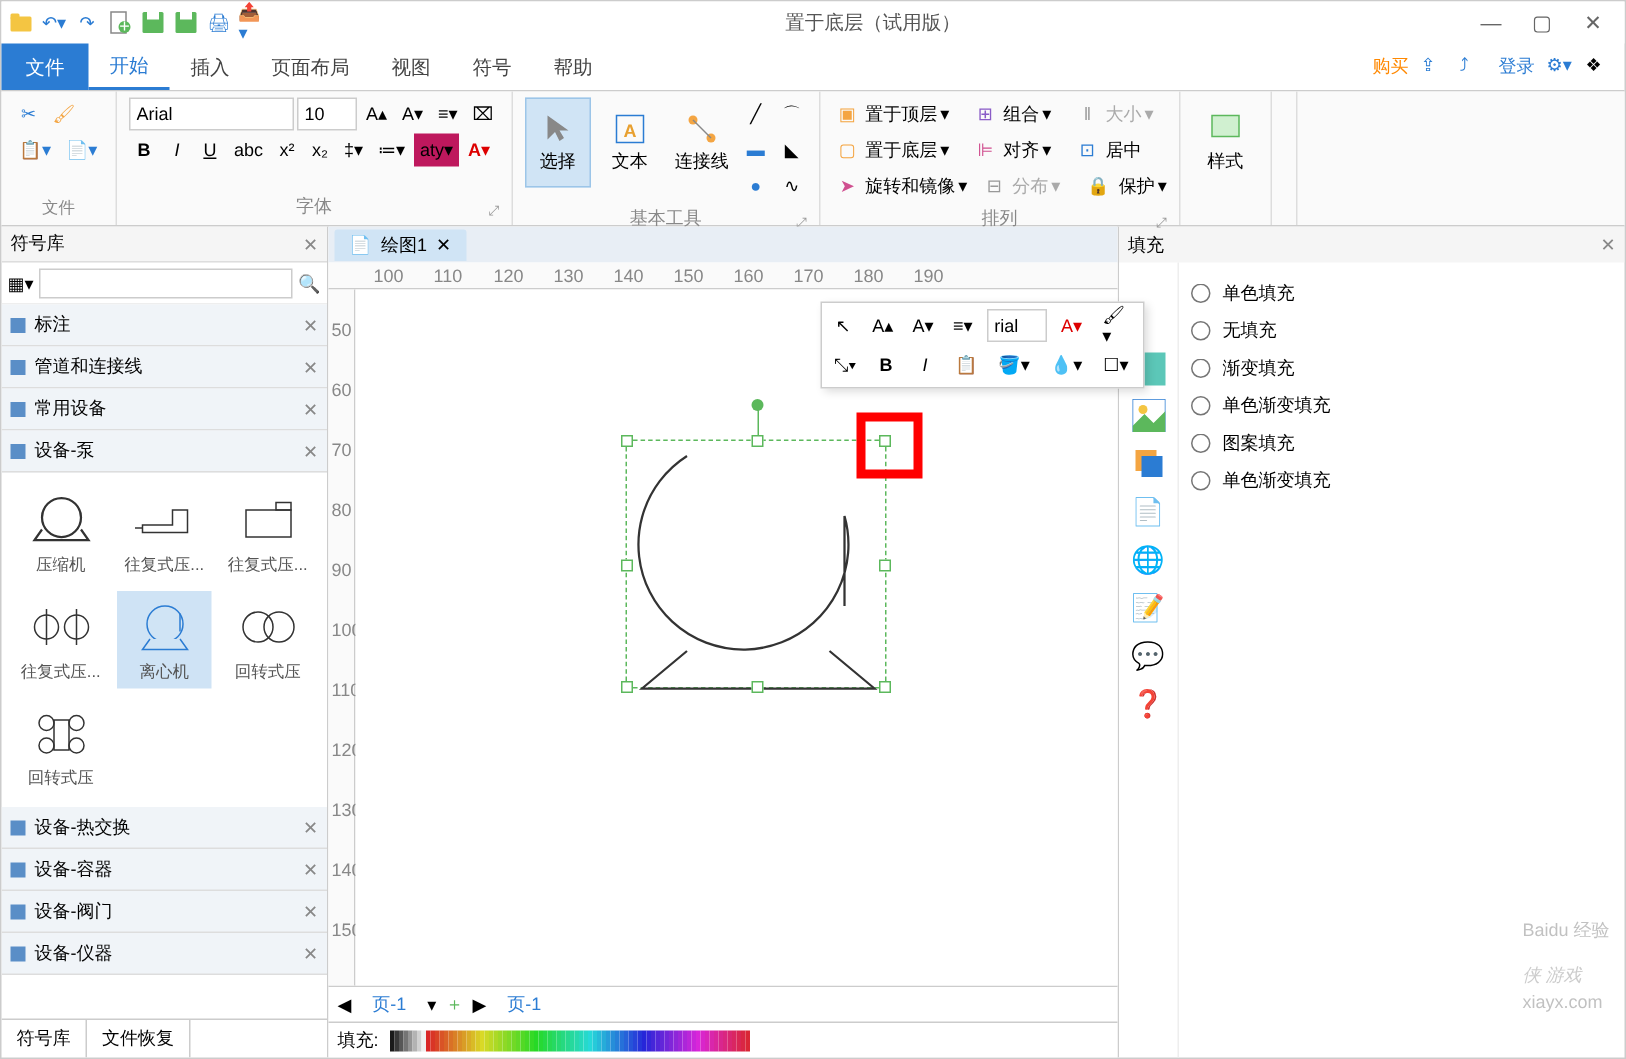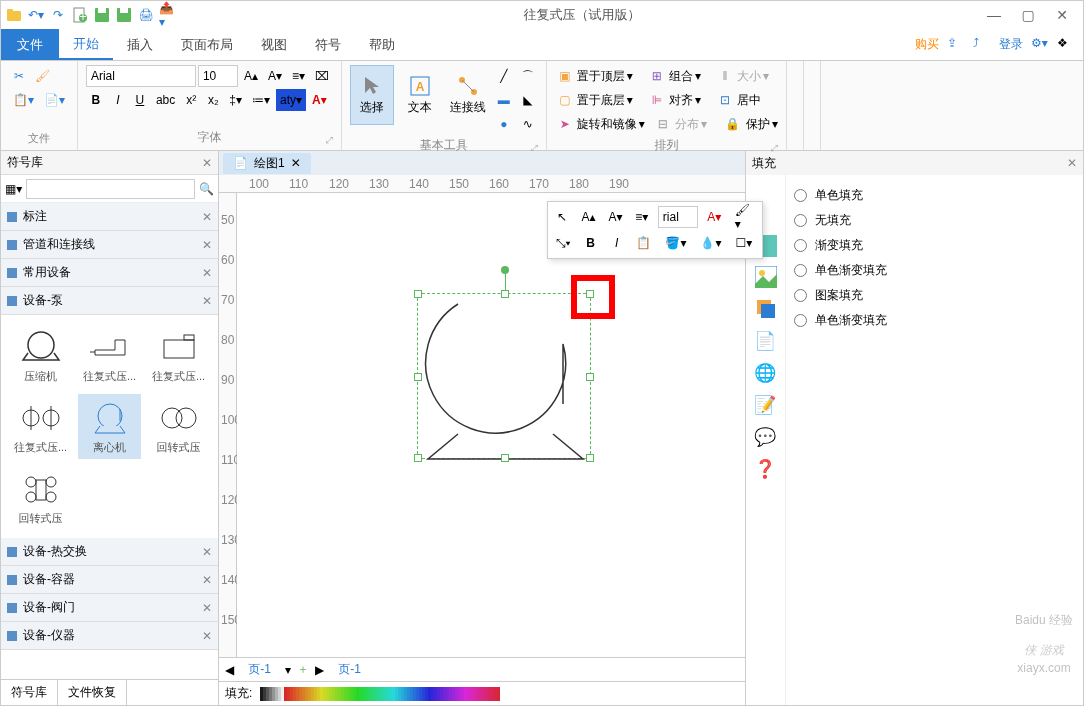--- a/index.html
+++ b/index.html
@@ -84,21 +84,21 @@
 .rp-toolbar { width: 40px; border-right: 1px solid #eee; display: flex; flex-direction: column; align-items: center; gap: 8px; padding-top: 60px; }
 .rp-toolbar .tico { width: 24px; height: 24px; display: flex; align-items: center; justify-content: center; cursor: pointer; }
 .rp-content { flex: 1; padding: 8px; }
 .fill-opt { display: flex; align-items: center; gap: 8px; padding: 4px 0; cursor: pointer; }
 .fill-opt input { margin: 0; }
 
 
 .float-tb { position: absolute; background: #fff; border: 1px solid #ccc; box-shadow: 2px 2px 6px rgba(0,0,0,0.15); padding: 4px; display: flex; flex-direction: column; gap: 4px; z-index: 10; }
 .float-tb .row { gap: 6px; }
 
-.watermark { position: absolute; right: 10px; bottom: 30px; opacity: 0.6; color: #999; display: flex; flex-direction: column; align-items: center; pointer-events: none; }
+.watermark { position: absolute; right: 10px; bottom: 30px; opacity: 0.6; color: #999; display: flex; flex-direction: column; align-items: flex-start; pointer-events: none; }
 .watermark .big { font-size: 28px; font-style: italic; color: #aaa; }
 
 svg { display: block; }
 </style>
 </head>
 <body>
 
 <div class="app">
 
   <div class="titlebar">
@@ -126,21 +126,21 @@
         </span>
       <span class="ico">
           <svg width="16" height="16">
             <rect x="1" y="1" width="14" height="14" fill="#5cb85c" rx="1"></rect>
             <rect x="4" y="1" width="8" height="5" fill="#fff"></rect>
           </svg>
         </span>
       <span class="ico" style="color:#2b7cd3">🖨</span>
       <span class="ico" style="color:#2b7cd3">📤▾</span>
     </div>
-    <div class="app-title">往复式压（试用版）</div>
+    <div class="app-title">置于底层（试用版）</div>
     <div class="winbtns">
       <span>—</span>
       <span>▢</span>
       <span>✕</span>
     </div>
   </div>
 
   <div class="menubar">
     <div class="file-tab">文件</div>
     <div class="menu-item active">开始</div>
@@ -193,21 +193,21 @@
               <i>I</i>
             </span>
           <span class="rbtn">
               <u>U</u>
             </span>
           <span class="rbtn">abc</span>
           <span class="rbtn">x²</span>
           <span class="rbtn">x₂</span>
           <span class="rbtn">‡▾</span>
           <span class="rbtn">≔▾</span>
-          <span class="rbtn" style="background:#1d4ed8">aty▾</span>
+          <span class="rbtn" style="background:#be185d">aty▾</span>
           <span class="rbtn" style="color:#d00"><b>A</b>▾</span>
         </div>
       </div>
       <div class="rg-label"><span>字体</span><span class="launcher">⤢</span></div>
     </div>
     <div class="ribbon-group">
       <div class="rg-content">
         <div class="rbtn rbtn-big selected">
             <svg width="22" height="22">
               <path d="M4 2 L4 18 L9 13 L12 19 L15 17 L12 12 L18 12 Z" fill="#888"></path>
@@ -279,20 +279,28 @@
             <span style="color:#aaa">▾</span>
             <span style="width:10px"></span>
             <span class="rbtn" style="color:#5cb85c">🔒</span>
             <span>保护</span>
             <span>▾</span>
           </div>
       </div>
       <div class="rg-label"><span>排列</span><span class="launcher">⤢</span></div>
     </div>
     <div class="ribbon-group">
+      <div class="rg-content">
+        <div class="rbtn rbtn-big">
+            <svg width="22" height="22">
+              <rect x="2" y="2" width="18" height="14" fill="#d0f0d0" stroke="#5cb85c"></rect>
+            </svg>
+            <span>样式</span>
+          </div>
+      </div>
       <div class="rg-label"></div>
     </div>
     <div class="ribbon-group">
       <div class="rg-label"></div>
     </div>
   </div>
 
   <div class="body">
 
     <div class="leftpanel">

